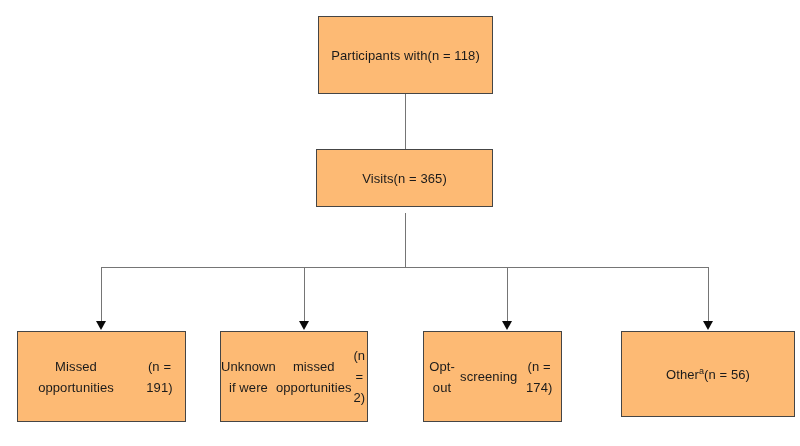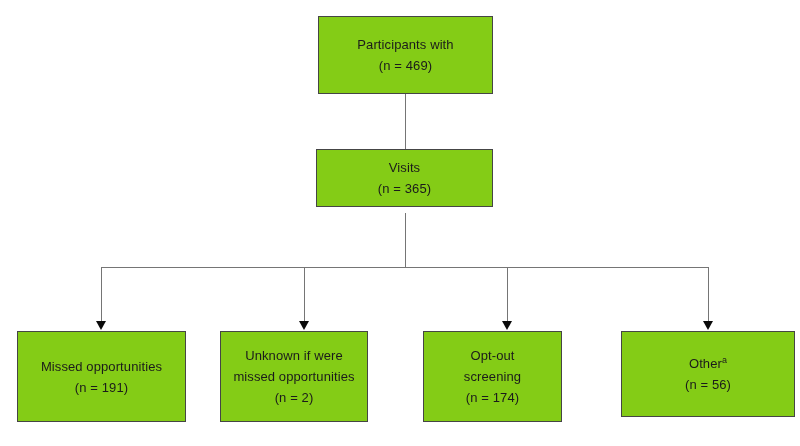--- a/index.html
+++ b/index.html
@@ -10,23 +10,23 @@
   }
   .canvas {
     position: relative;
     width: 800px; height: 446px;
     background: #ffffff;
     overflow: hidden;
   }
   .node {
     position: absolute;
     border: 1px solid #454545;
-    background: #84cc16;
+    background: #fdba74;
     display: flex;
-    flex-direction: column;
+    flex-direction: row;
     align-items: center;
     justify-content: center;
     text-align: center;
     font-size: 13px;
     line-height: 21px;
     color: #1b1b1b;
     letter-spacing: 0.1px;
   }
   .node .line { display: block; }
   
@@ -85,21 +85,21 @@
   <div class="vline v-drop-2"></div>
   <div class="vline v-drop-3"></div>
   <div class="vline v-drop-4"></div>
   <div class="arrowhead arrow-1"></div>
   <div class="arrowhead arrow-2"></div>
   <div class="arrowhead arrow-3"></div>
   <div class="arrowhead arrow-4"></div>
 
   <div class="node node-participants">
     <span class="line">Participants with</span>
-    <span class="line">(n = 469)</span>
+    <span class="line">(n = 118)</span>
   </div>
 
   <div class="node node-visits">
     <span class="line">Visits</span>
     <span class="line">(n = 365)</span>
   </div>
 
   <div class="node node-missed">
     <span class="line">Missed opportunities</span>
     <span class="line">(n = 191)</span>

